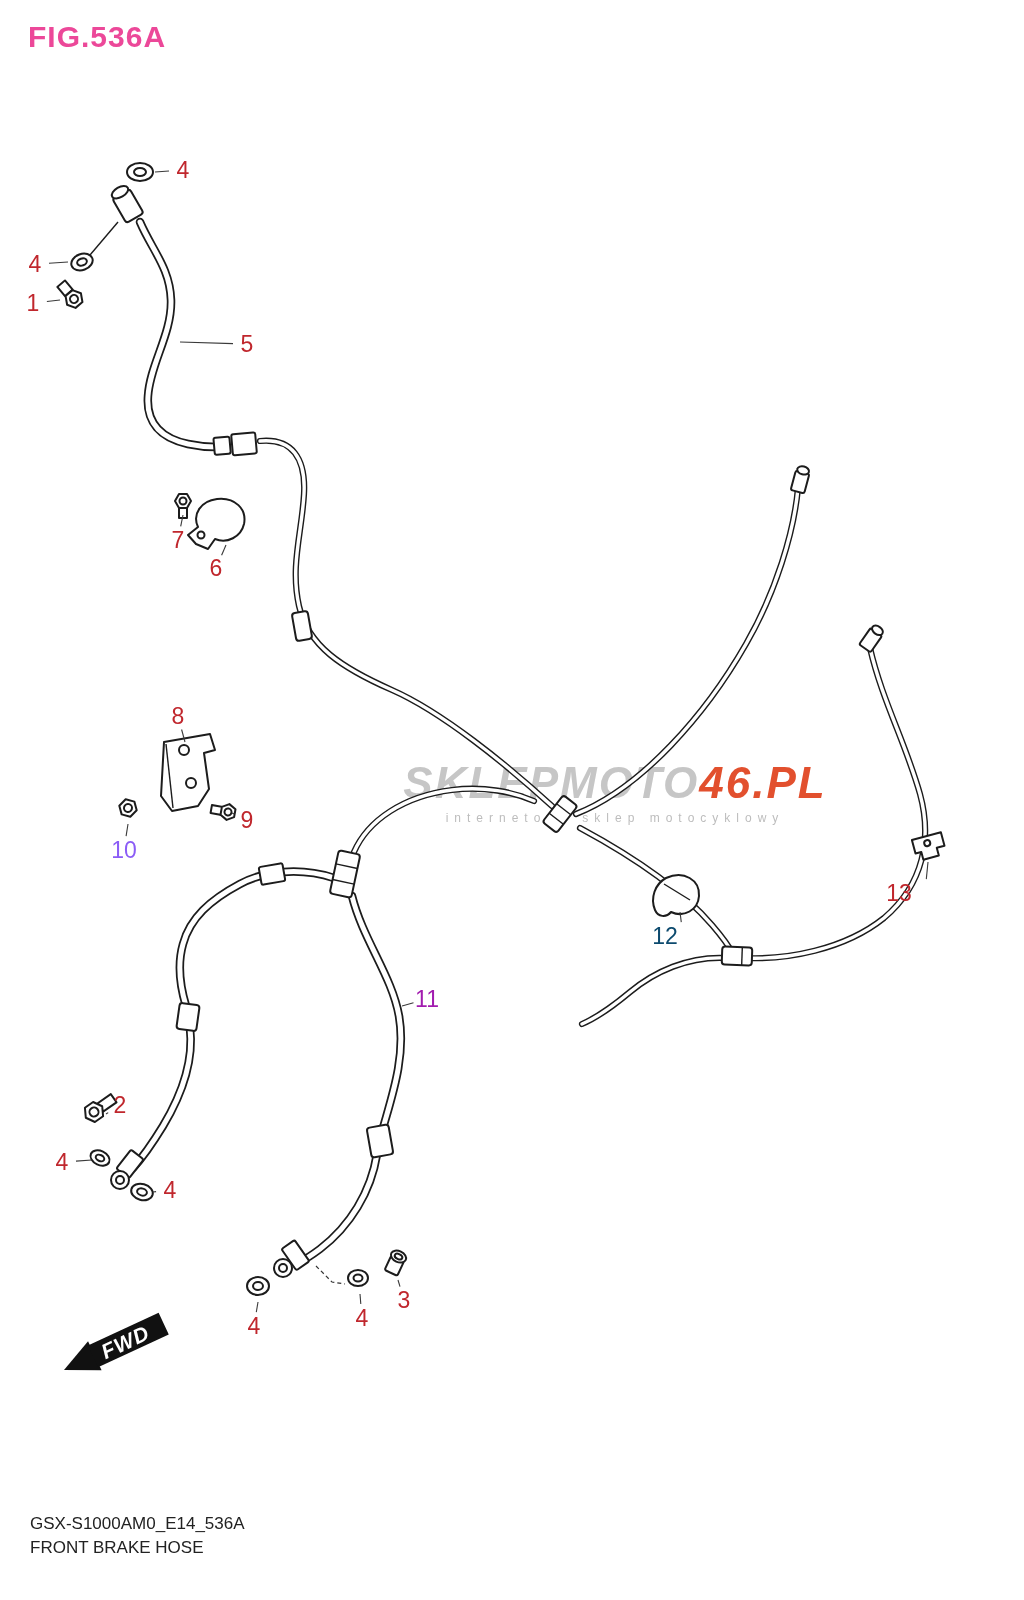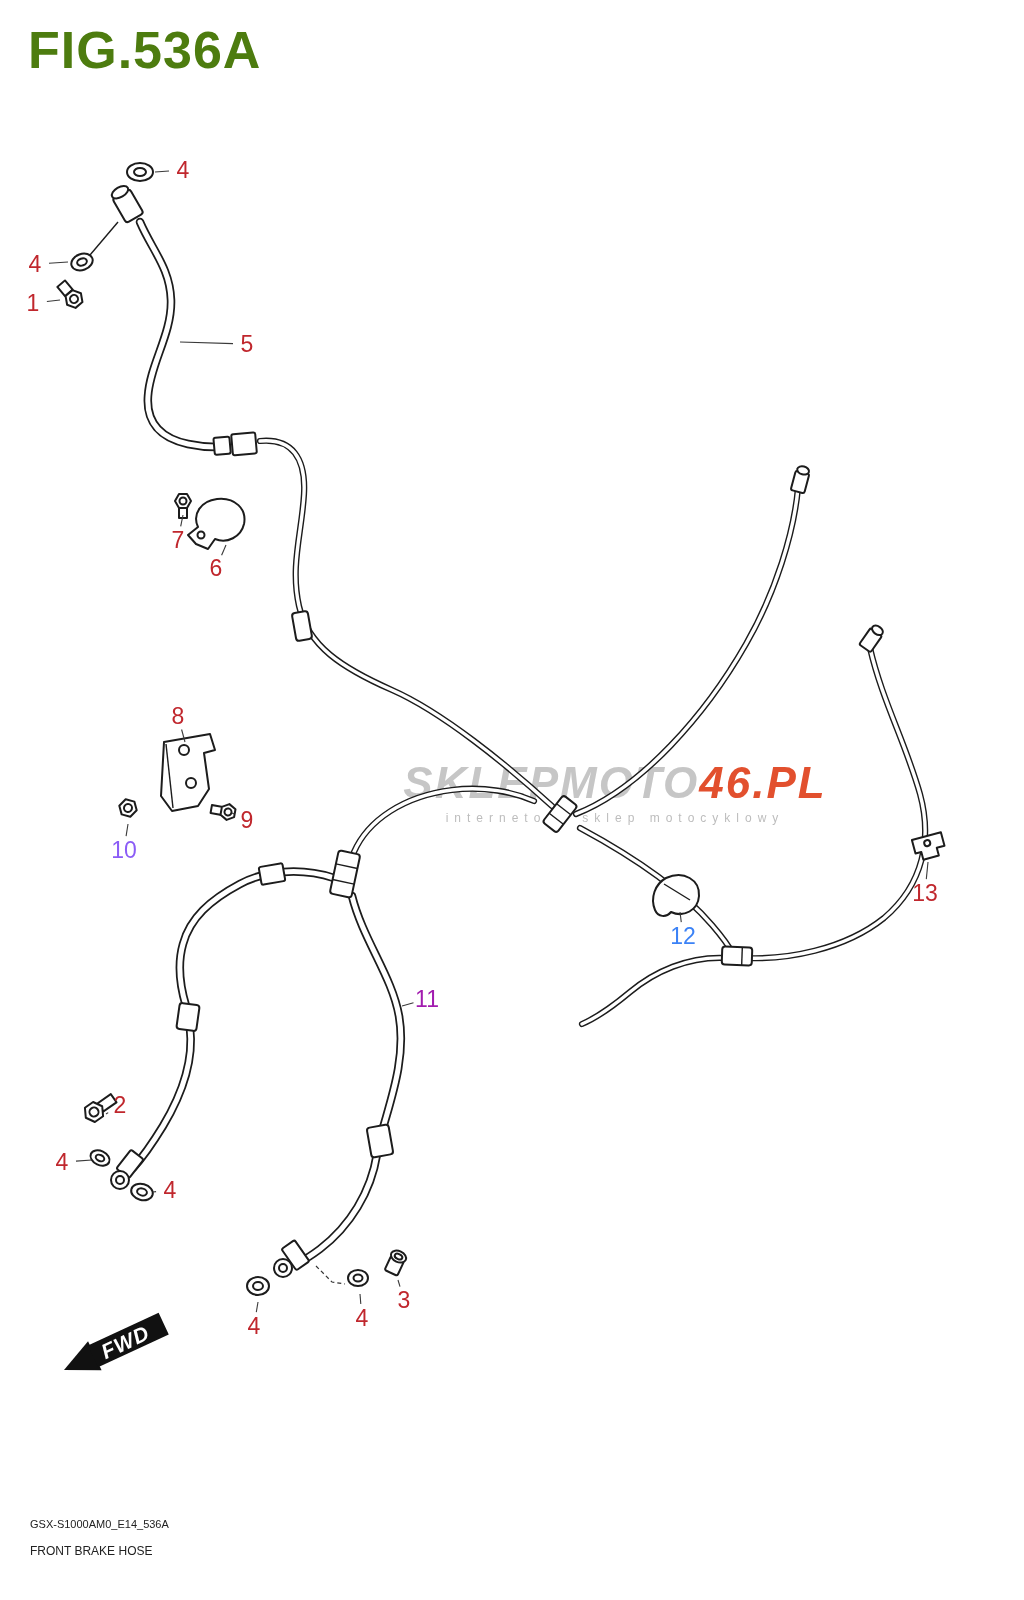--- a/index.html
+++ b/index.html
@@ -1,21 +1,21 @@
 <!DOCTYPE html>
 <html><head>
 <meta charset="utf-8">
 <style>
   html,body{margin:0;padding:0;background:#ffffff;}
   body{width:1024px;height:1600px;position:relative;font-family:"Liberation Sans",sans-serif;overflow:hidden;}
   #page{position:absolute;inset:0;background:#fff;}
-  #fig-title{position:absolute;top:20px;left:28px;font-size:52px;font-weight:800;color:#4d7c0f;letter-spacing:1px;}
+  #fig-title{position:absolute;top:20px;left:28px;font-size:30px;font-weight:800;color:#ec4899;letter-spacing:1px;}
   #footer{position:absolute;left:30px;bottom:42px;color:#222;}
-  #footer .code{font-size:11px;margin-bottom:14px;}
-  #footer .name{font-size:12px;}
+  #footer .code{font-size:17px;margin-bottom:4px;}
+  #footer .name{font-size:17px;}
   #diagram{position:absolute;inset:0;width:1024px;height:1600px;}
   #callout-layer{position:absolute;inset:0;pointer-events:none;}
   .callout{position:absolute;transform:translate(-50%,-50%);font-size:23px;font-weight:500;font-family:"Liberation Sans",sans-serif;}
   .t-out{fill:none;stroke:#1c1c1c;stroke-width:8.5;stroke-linecap:round;}
   .t-in{fill:none;stroke:#ffffff;stroke-width:5;stroke-linecap:round;}
   .p-out{fill:none;stroke:#1c1c1c;stroke-width:6.2;stroke-linecap:round;}
   .p-in{fill:none;stroke:#ffffff;stroke-width:3.4;stroke-linecap:round;}
   .part{fill:#ffffff;stroke:#1c1c1c;stroke-width:2;stroke-linejoin:round;}
   .thin{fill:none;stroke:#1c1c1c;stroke-width:1.4;}
   .dash{fill:none;stroke:#333;stroke-width:1.2;stroke-dasharray:4 3;}
@@ -265,22 +265,22 @@
   <div id="callout-layer">
       <span class="callout" style="left: 183px; top: 170px; color: rgb(192, 39, 45);">4</span>
       <span class="callout" style="left: 35px; top: 264px; color: rgb(192, 39, 45);">4</span>
       <span class="callout" style="left: 33px; top: 303px; color: rgb(192, 39, 45);">1</span>
       <span class="callout" style="left: 247px; top: 344px; color: rgb(192, 39, 45);">5</span>
       <span class="callout" style="left: 178px; top: 540px; color: rgb(192, 39, 45);">7</span>
       <span class="callout" style="left: 216px; top: 568px; color: rgb(192, 39, 45);">6</span>
       <span class="callout" style="left: 178px; top: 716px; color: rgb(192, 39, 45);">8</span>
       <span class="callout" style="left: 247px; top: 820px; color: rgb(192, 39, 45);">9</span>
       <span class="callout" style="left: 124px; top: 850px; color: #8b5cf6;">10</span>
-      <span class="callout" style="left: 925px; top: 893px; color: rgb(192, 39, 45);">13</span>
-      <span class="callout" style="left: 683px; top: 936px; color: #3b82f6;">12</span>
+      <span class="callout" style="left: 899px; top: 893px; color: rgb(192, 39, 45);">13</span>
+      <span class="callout" style="left: 665px; top: 936px; color: #0c4a6e;">12</span>
       <span class="callout" style="left: 427px; top: 999px; color: #a21caf;">11</span>
       <span class="callout" style="left: 120px; top: 1105px; color: rgb(192, 39, 45);">2</span>
       <span class="callout" style="left: 62px; top: 1162px; color: rgb(192, 39, 45);">4</span>
       <span class="callout" style="left: 170px; top: 1190px; color: rgb(192, 39, 45);">4</span>
       <span class="callout" style="left: 254px; top: 1326px; color: rgb(192, 39, 45);">4</span>
       <span class="callout" style="left: 362px; top: 1318px; color: rgb(192, 39, 45);">4</span>
       <span class="callout" style="left: 404px; top: 1300px; color: rgb(192, 39, 45);">3</span>
     </div>
 
   <div id="footer">

